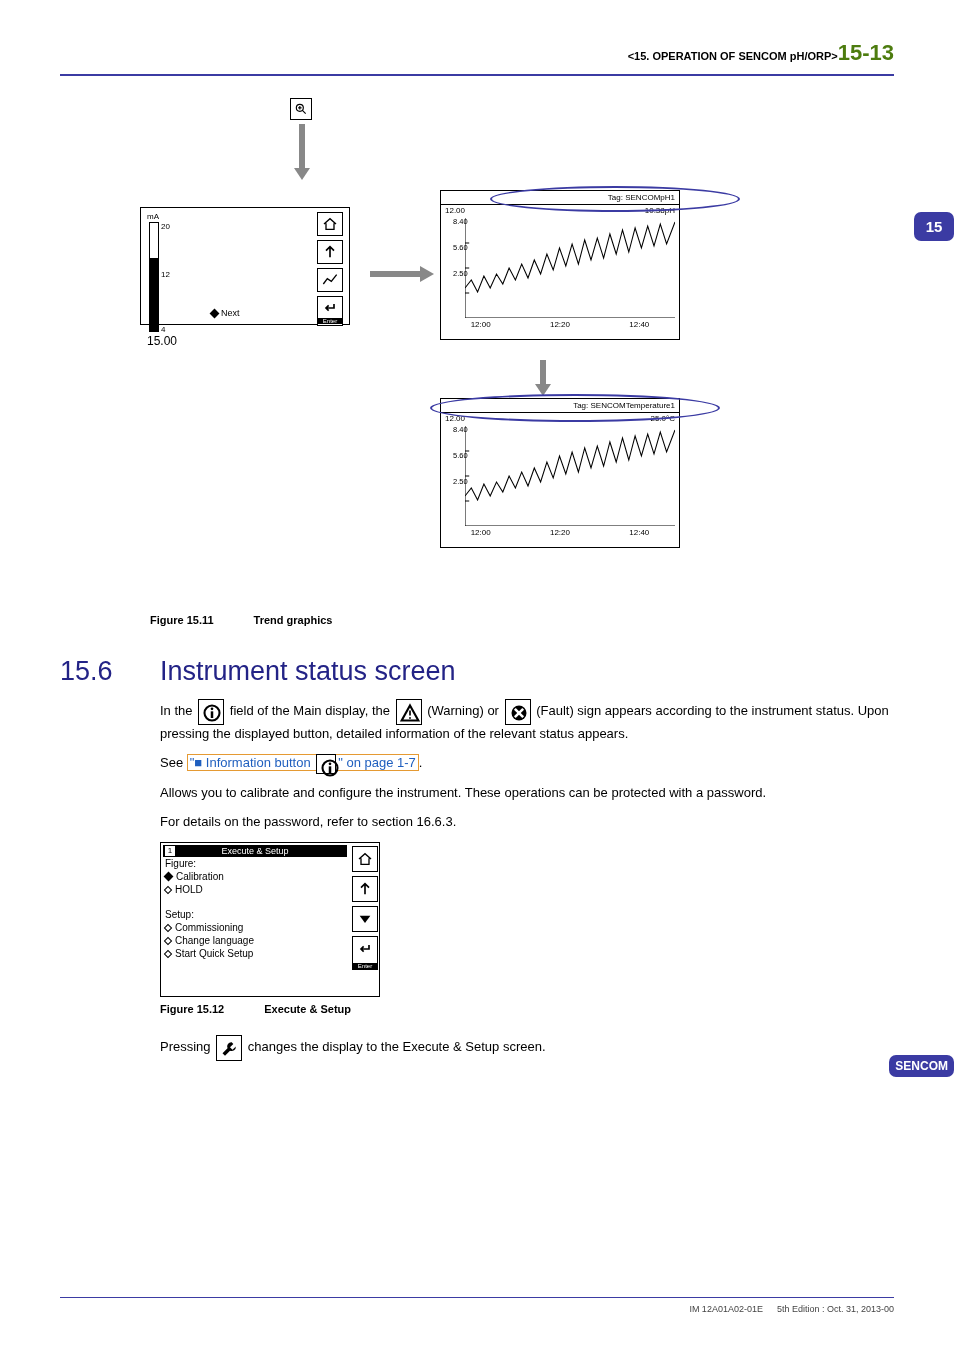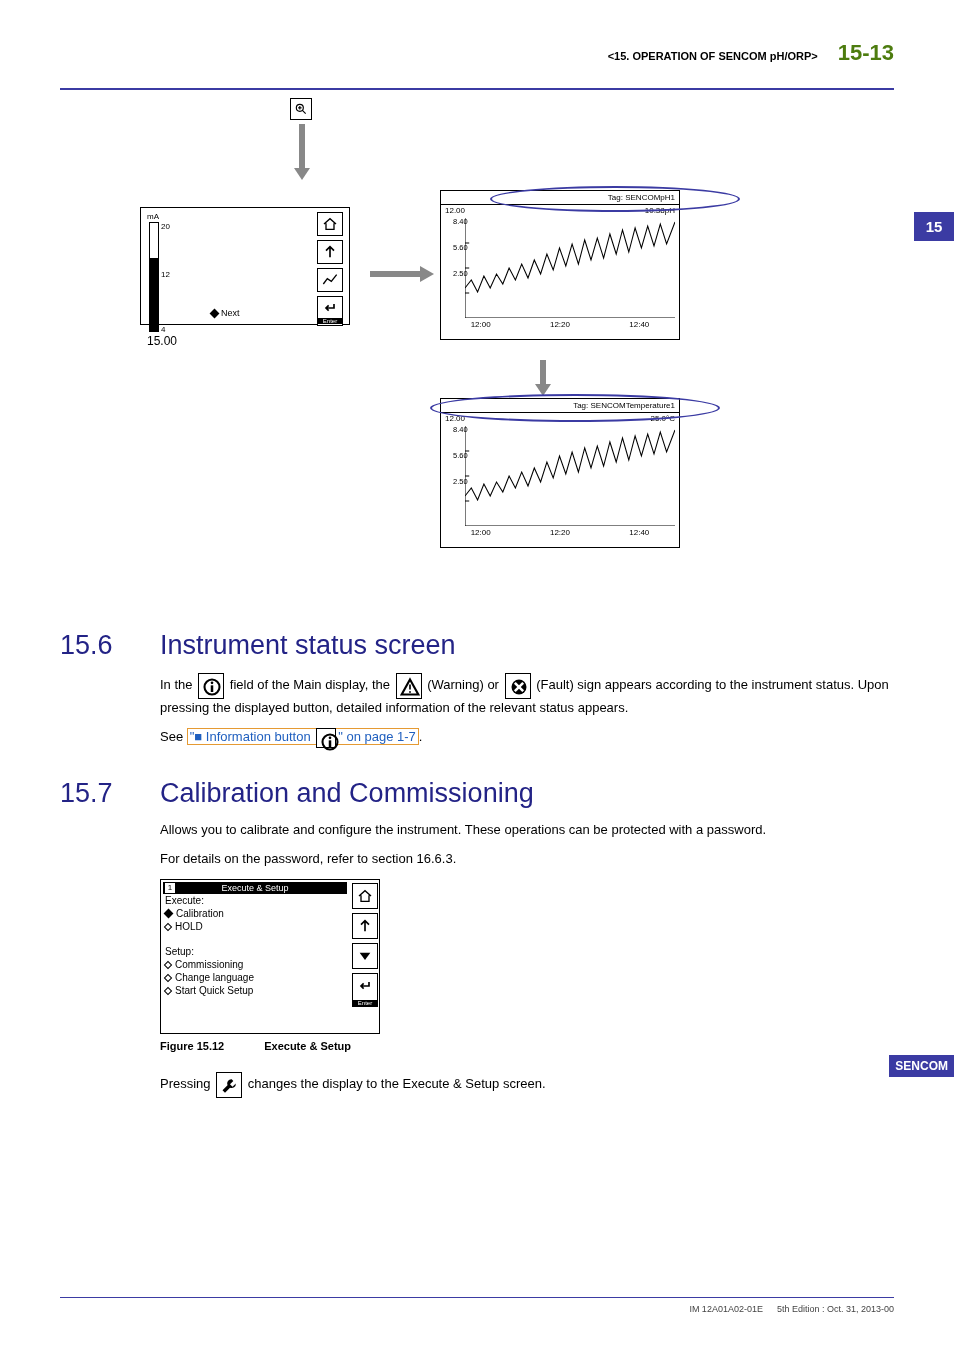--- a/index.html
+++ b/index.html
@@ -12,43 +12,43 @@
     color: #000;
   }
   .header {
     position: absolute;
     top: 40px;
     left: 60px;
     right: 60px;
     display: flex;
     justify-content: flex-end;
     align-items: baseline;
-    gap: 20px;
     border-bottom: 2px solid #3B3BA3;
-    padding-bottom: 22px;
+    padding-bottom: 8px;
   }
   .header-chapter {
     font-size: 11px;
     font-weight: bold;
     color: #000;
   }
   .header-page {
     font-size: 22px;
     font-weight: bold;
     color: #4d7c0f;
   }
   .side-tab {
     position: absolute;
     right: 0;
     background: #3B3BA3;
     color: #fff;
     font-weight: bold;
     font-size: 15px;
     padding: 6px 10px;
     text-align: center;
+    border-radius: 7px;
   }
   .side-tab.num15 { top: 212px; width:40px;}
   .side-tab.sencom { top: 1055px; font-size:12px; padding:4px 6px;}
   .content {
     position: absolute;
     top: 90px;
     left: 60px;
     right: 60px;
   }
 
@@ -293,20 +293,23 @@
       <span>12:20</span>
       <span>12:40</span>
     </div>
   </div>
 
   <div class="ellipse-ann ell-1"></div>
   <div class="ellipse-ann ell-2"></div>
 
 </div>
 
+<div class="fig-caption">
+  <span>Figure 15.11</span><span class="gap"></span><span>Trend graphics</span>
+</div>
 
 <h2 class="section">
   <span class="num">15.6</span><span>Instrument status screen</span>
 </h2>
 <p class="body-text">
   <span>In the </span>
   <span class="info-box"><svg viewBox="0 0 24 24">
           <circle cx="12" cy="12" r="9" fill="none" stroke="#000" stroke-width="2.5"></circle>
           <circle cx="12" cy="7" r="1.6" fill="#000"></circle>
           <rect x="10.5" y="10" width="3" height="8" fill="#000"></rect>
@@ -327,30 +330,27 @@
 </p>
 <p class="body-text">
   <span>See </span>
   <a class="xref"><span>"■ Information button </span><span class="info-box" style="width:20px;height:20px"><svg viewBox="0 0 24 24">
             <circle cx="12" cy="12" r="9" fill="none" stroke="#000" stroke-width="2.5"></circle>
             <circle cx="12" cy="7" r="1.6" fill="#000"></circle>
             <rect x="10.5" y="10" width="3" height="8" fill="#000"></rect>
           </svg></span><span>" on page 1-7</span></a><span>.</span>
 </p>
 
-<h2 class="section">
-  <span class="num">15.7</span><span>Calibration and Commissioning</span>
-</h2>
 <p class="body-text">Allows you to calibrate and configure the instrument. These operations can be protected with a password.</p>
 <p class="body-text">For details on the password, refer to section 16.6.3.</p>
 
 <div class="exec-shell">
   <div class="exec-left">
     <div class="exec-hdr"><span class="notch">1</span><span>Execute &amp; Setup</span></div>
-    <div class="exec-item">Execute:</div>
+    <div class="exec-item">Figure:</div>
     <div class="exec-item"><span class="diamond-fill"></span><span>Calibration</span></div>
     <div class="exec-item"><span class="diamond-outline"></span><span>HOLD</span></div>
     <div style="height:12px"></div>
     <div class="exec-item">Setup:</div>
     <div class="exec-item"><span class="diamond-outline"></span><span>Commissioning</span></div>
     <div class="exec-item"><span class="diamond-outline"></span><span>Change language</span></div>
     <div class="exec-item"><span class="diamond-outline"></span><span>Start Quick Setup</span></div>
   </div>
   <div class="exec-right">
     <div class="exec-btn">

